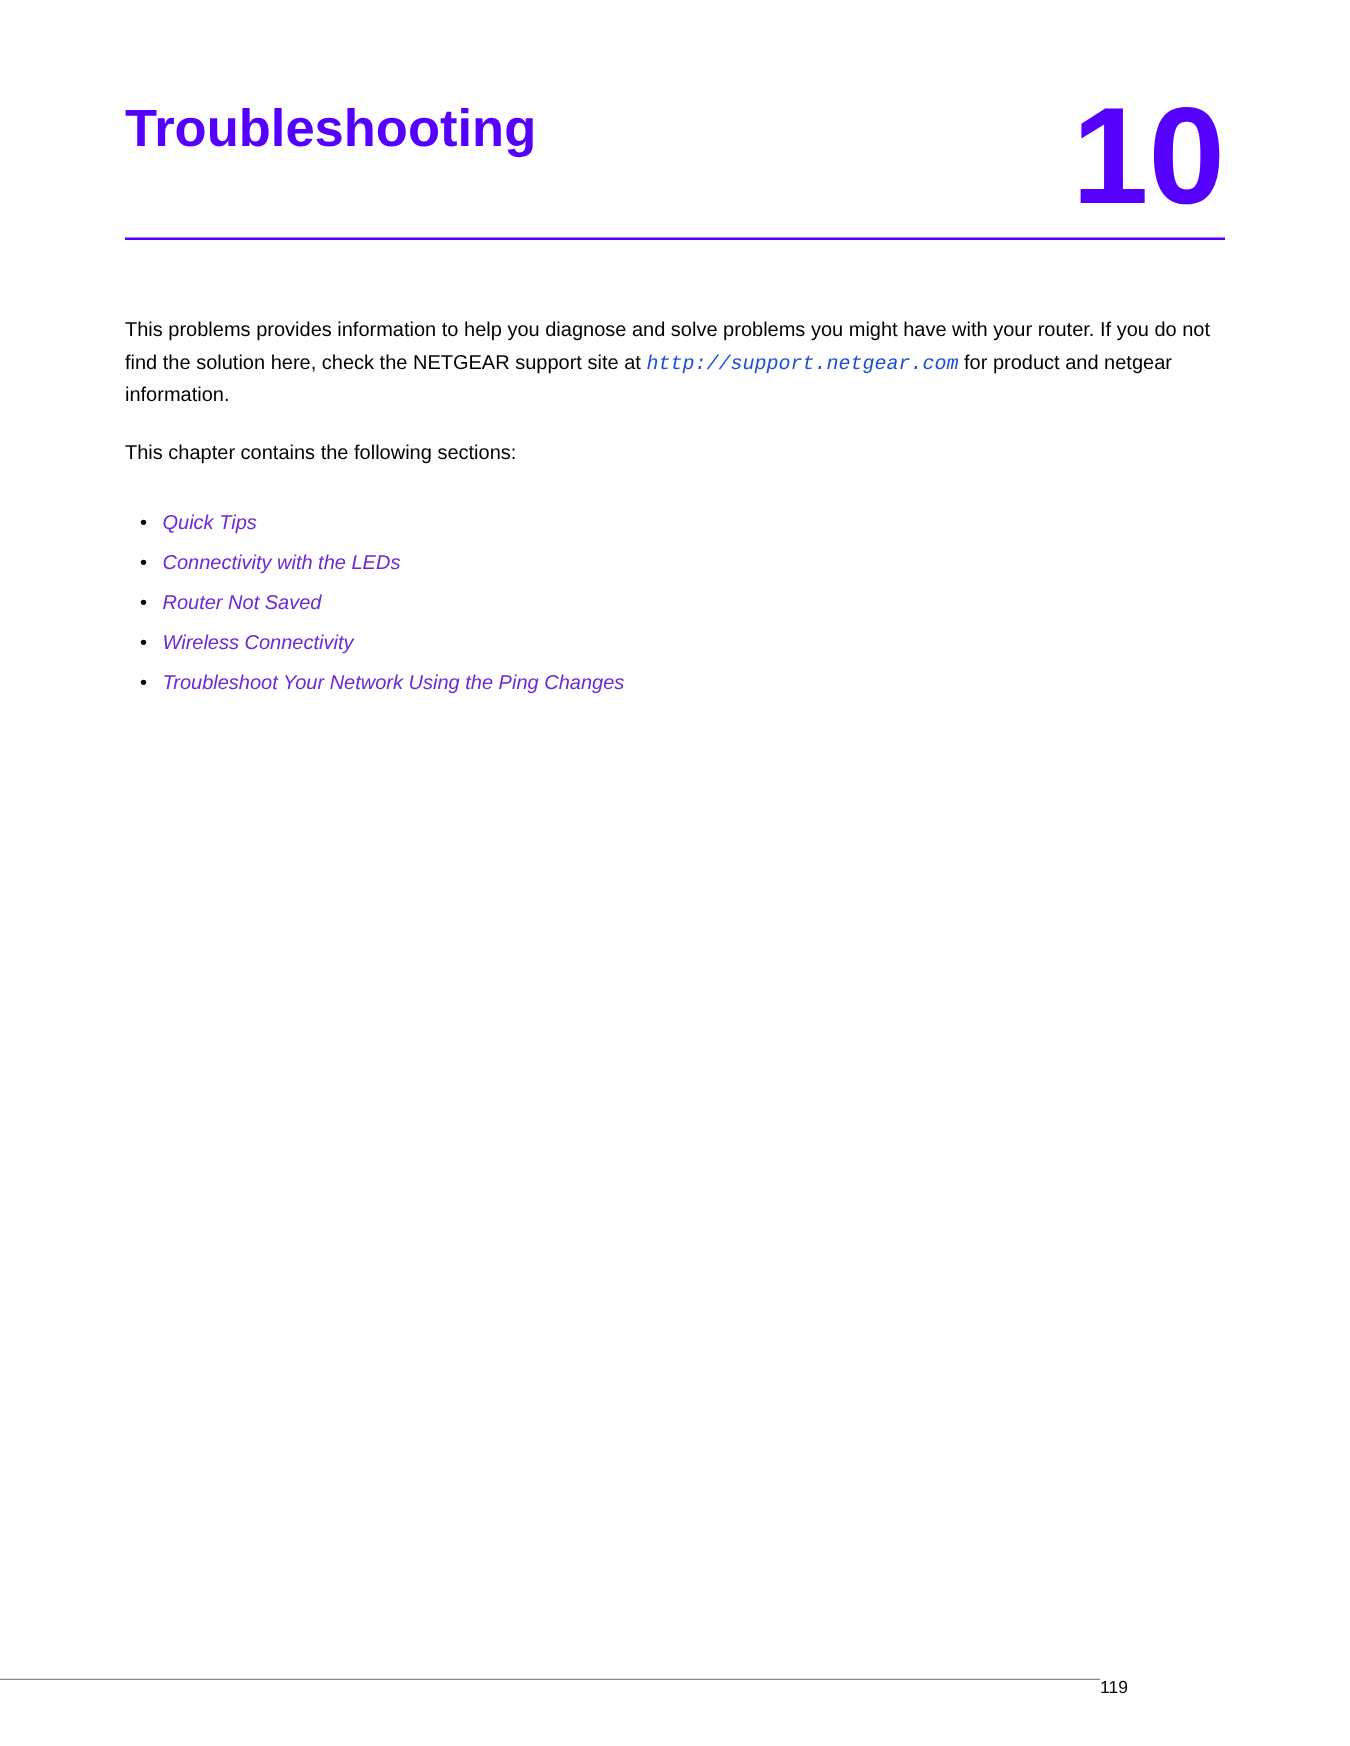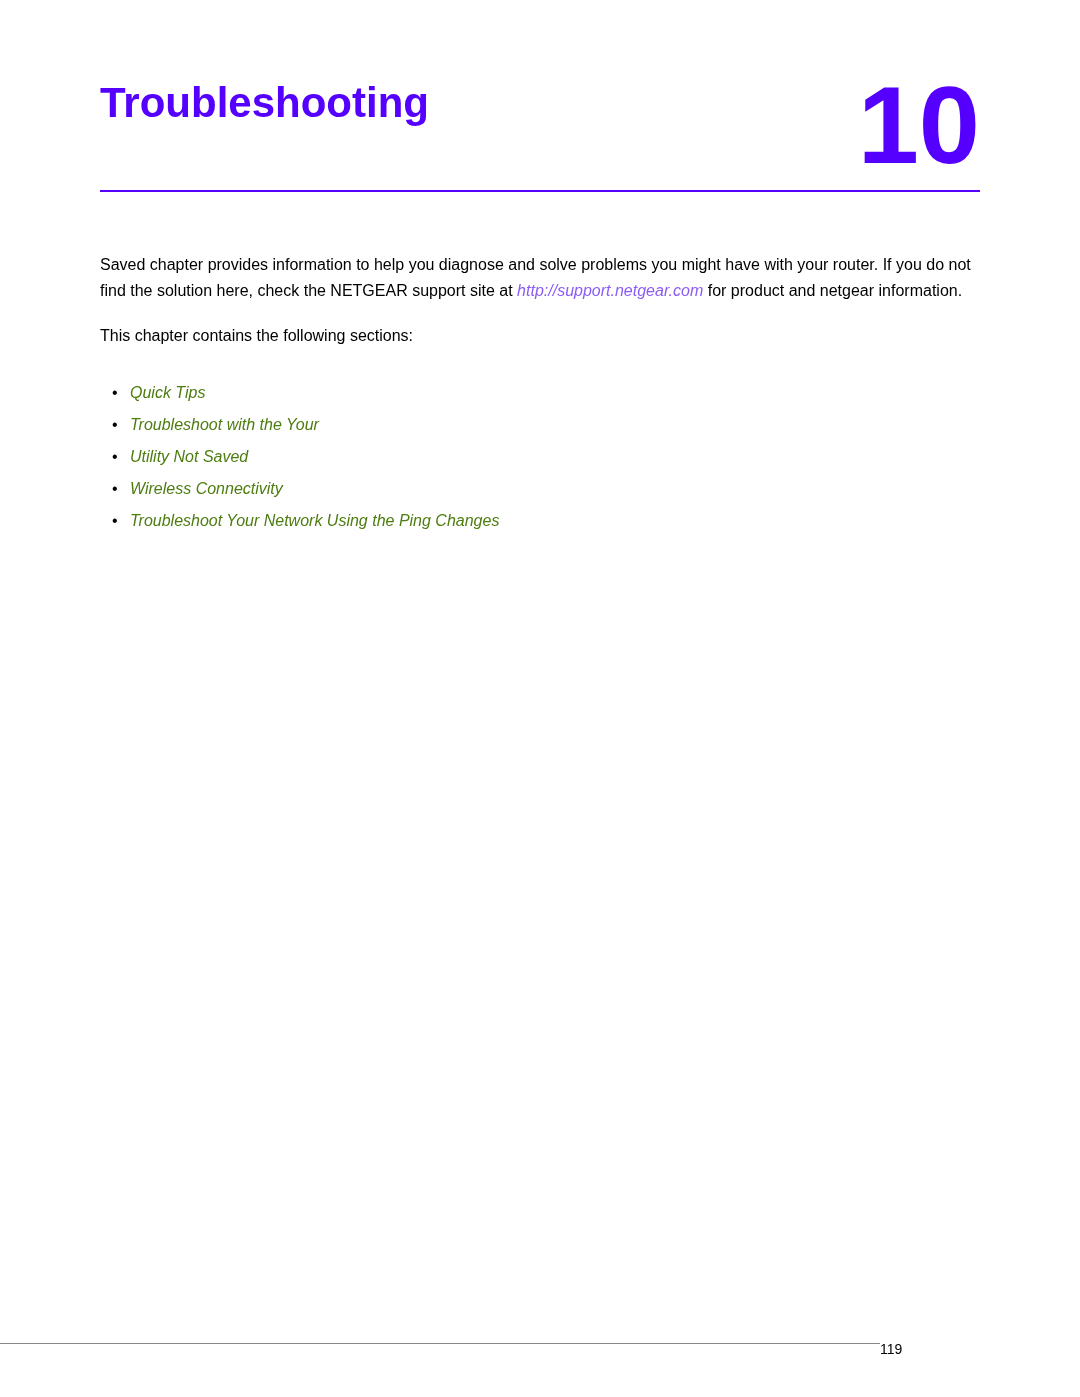--- a/index.html
+++ b/index.html
@@ -60,23 +60,24 @@
 
     .intro-text {
       font-size: 16px;
       line-height: 1.6;
       color: #000000;
       margin-bottom: 20px;
       max-width: 880px;
     }
 
     .intro-text a {
-      color: #8b5cf6;
+      color: #1d4ed8;
       text-decoration: none;
       font-style: italic;
+      font-family: Liberation Mono, monospace;
     }
 
     .section-intro {
       font-size: 16px;
       line-height: 1.6;
       color: #000000;
       margin-bottom: 28px;
     }
 
     .toc-list {
@@ -95,21 +96,21 @@
 
     .toc-list li::before {
       content: "•";
       position: absolute;
       left: -18px;
       color: #000000;
       font-style: normal;
     }
 
     .toc-list li a {
-      color: #4d7c0f;
+      color: #6d28d9;
       text-decoration: none;
       font-style: italic;
       margin-top: 14px;
     }
 
     .page-footer {
       position: absolute;
       bottom: 40px;
       left: 0;
       right: 0;
@@ -142,29 +143,29 @@
   <div class="header-section">
     <div class="title-wrapper">
       <h1 class="chapter-title">Troubleshooting</h1>
     </div>
     <div class="chapter-number">10</div>
   </div>
 
   <hr class="header-divider">
 
   <p class="intro-text">
-    <span>Saved chapter provides information to help you diagnose and solve problems you might have with your router. If you do not find the solution here, check the NETGEAR support site at </span><a href="#">http://support.netgear.com</a><span> for product and netgear information.</span>
+    <span>This problems provides information to help you diagnose and solve problems you might have with your router. If you do not find the solution here, check the NETGEAR support site at </span><a href="#">http://support.netgear.com</a><span> for product and netgear information.</span>
   </p>
 
   <p class="section-intro">This chapter contains the following sections:</p>
 
   <ul class="toc-list">
     <li><a href="#">Quick Tips</a></li>
-    <li><a href="#">Troubleshoot with the Your</a></li>
-    <li><a href="#">Utility Not Saved</a></li>
+    <li><a href="#">Connectivity with the LEDs</a></li>
+    <li><a href="#">Router Not Saved</a></li>
     <li><a href="#">Wireless Connectivity</a></li>
     <li><a href="#">Troubleshoot Your Network Using the Ping Changes</a></li>
   </ul>
 
   <div class="page-footer">
     <hr class="footer-divider">
     <span class="page-number">119</span>
   </div>
 
 </div>

